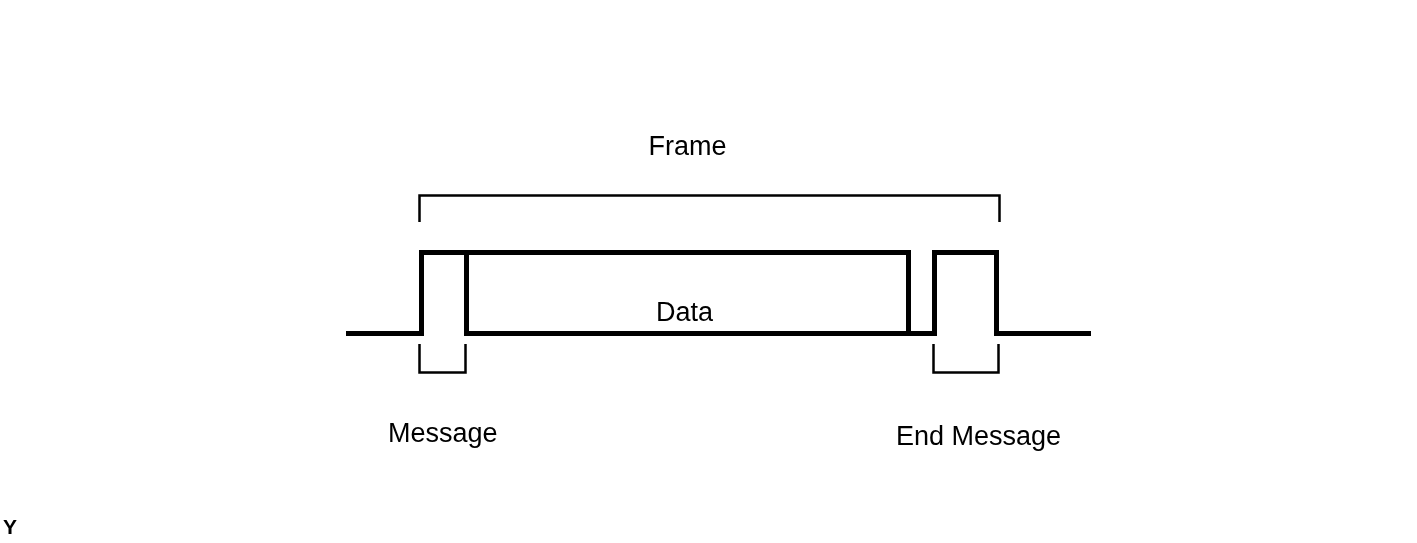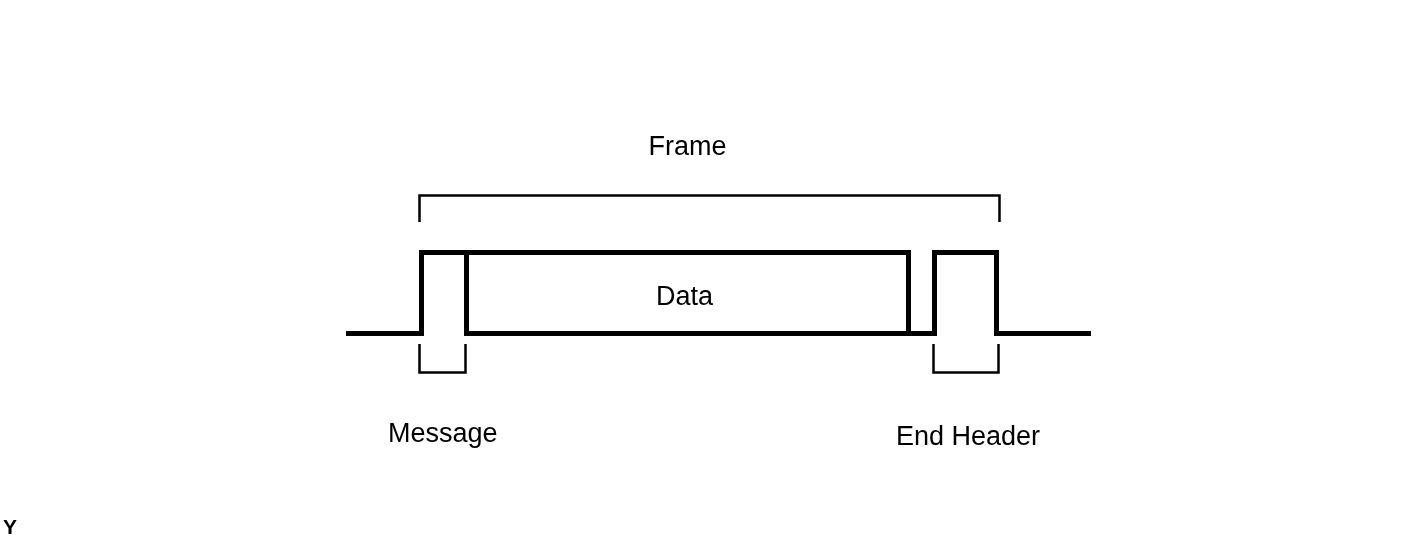--- a/index.html
+++ b/index.html
@@ -67,20 +67,21 @@
   #label-data {
     left: 0;
     top: 283px;
     width: 1417px;
     text-align: center;
     font-size: 27px;
   }
   #label-data .ctr {
     display: inline-block;
     transform: translateX(-24px);
+    margin-top: 16px;
   }
   #label-header {
     left: 388px;
     top: 420px;
     font-size: 27px;
   }
   #label-end-message {
     left: 896px;
     top: 423px;
     font-size: 27px;
@@ -129,17 +130,17 @@
     </g>
 
   </svg>
 
   <div class="diagram-label" id="label-frame"><span class="ctr">Frame</span></div>
 
   <div class="diagram-label" id="label-data"><span class="ctr">Data</span></div>
 
   <div class="diagram-label" id="label-header">Message</div>
 
-  <div class="diagram-label" id="label-end-message">End Header</div>
+  <div class="diagram-label" id="label-end-message">End Message</div>
 
   <div class="diagram-label" id="label-axis-y">Y</div>
 
 </div>
 
 </body></html>

